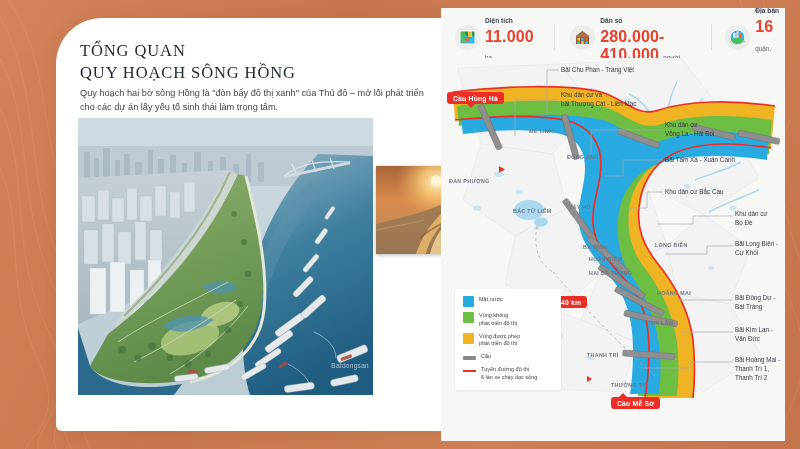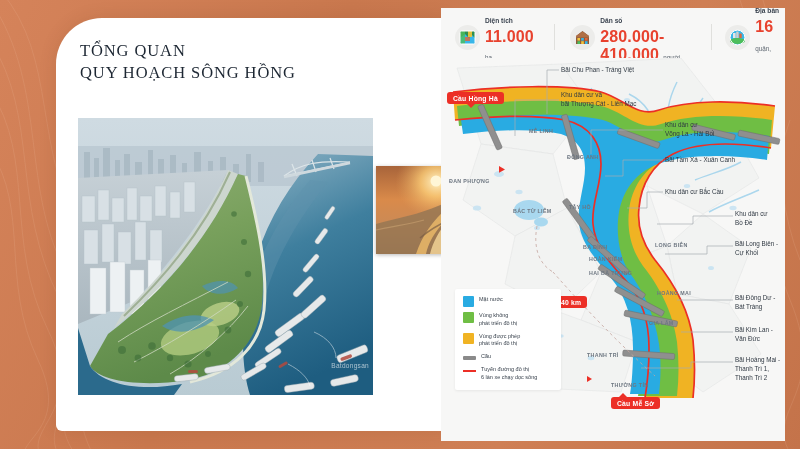--- a/index.html
+++ b/index.html
@@ -163,20 +163,21 @@
     </g>
   </svg>
 
   <div id="left-card">
 
     <div class="title-block">
       <div class="title-line">TỔNG QUAN</div>
       <div class="title-line">QUY HOẠCH SÔNG HỒNG</div>
     </div>
 
+    <div class="subtitle">Quy hoạch hai bờ sông Hồng là "đòn bẩy đô thị xanh" của Thủ đô – mở lối phát triển cho các dự án lấy yếu tố sinh thái làm trọng tâm.</div>
 
     <div id="photo-wrap">
       <svg width="295" height="277" viewBox="0 0 295 277">
         <defs>
           <linearGradient id="sky" x1="0" y1="0" x2="0" y2="1">
             <stop offset="0%" stop-color="#cfdbe2"></stop>
             <stop offset="55%" stop-color="#c3d2da"></stop>
             <stop offset="100%" stop-color="#b9cbd3"></stop>
           </linearGradient>
           <linearGradient id="river" x1="0" y1="0" x2="0.25" y2="1">

